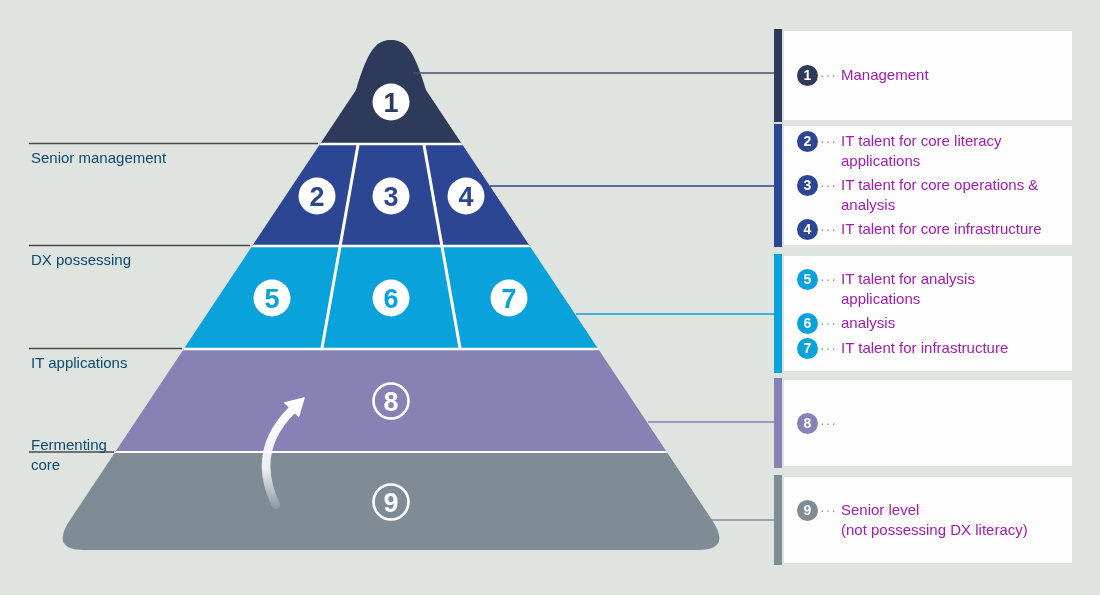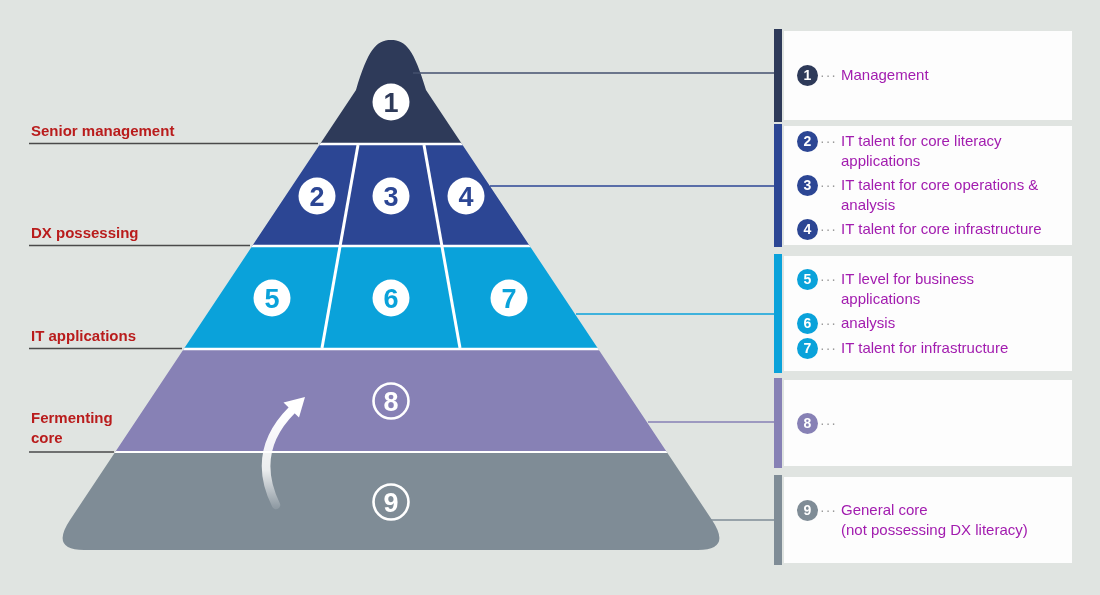--- a/index.html
+++ b/index.html
@@ -4,21 +4,21 @@
 <style>
   html,body{margin:0;padding:0;}
   body{background:#c9cfcc;font-family:"Liberation Sans",sans-serif;}
   .stage{
     position:relative;width:1100px;height:595px;overflow:hidden;
     background:#e0e4e1;
   }
   svg{position:absolute;left:0;top:0;}
   .badge-num{font-family:"Liberation Sans",sans-serif;font-weight:bold;font-size:27px;text-anchor:middle;}
   .side-label{
-    position:absolute;font-size:15px;font-weight:bold;color:#b91c1c;line-height:20px;
+    position:absolute;font-size:15px;font-weight:normal;color:#0c4a6e;line-height:20px;margin-top:27px;
   }
   .legend-bar{position:absolute;left:774px;width:8px;}
   .bar-navy{background:#2e3a59}.bar-royal{background:#2c4694}.bar-cyan{background:#0aa2da}
   .bar-purple{background:#8781b5}.bar-gray{background:#7f8c96}
   .legend-box{
     position:absolute;left:784px;width:288px;background:#fdfdfd;
     display:flex;flex-direction:column;justify-content:center;
     padding:6px 6px 6px 13px;box-sizing:border-box;
   }
   .legend-item{display:flex;align-items:flex-start;margin:2px 0;}
@@ -149,21 +149,21 @@
       </div>
     </div>
   </div>
 
   <div class="legend-bar bar-cyan" style="top:254px;height:119px;"></div>
   <div class="legend-box" style="top:256px;height:115px;">
     <div class="legend-item">
       <span class="legend-badge b-cyan">5</span>
       <span class="legend-dots">···</span>
       <div class="legend-text">
-        <div>IT level for business</div>
+        <div>IT talent for analysis</div>
         <div>applications</div>
       </div>
     </div>
     <div class="legend-item">
       <span class="legend-badge b-cyan">6</span>
       <span class="legend-dots">···</span>
       <div class="legend-text">
         <div>analysis</div>
       </div>
     </div>
@@ -183,19 +183,19 @@
       <span class="legend-dots">···</span>
     </div>
   </div>
 
   <div class="legend-bar bar-gray" style="top:475px;height:90px;"></div>
   <div class="legend-box" style="top:477px;height:86px;">
     <div class="legend-item">
       <span class="legend-badge b-gray">9</span>
       <span class="legend-dots">···</span>
       <div class="legend-text">
-        <div>General core</div>
+        <div>Senior level</div>
         <div>(not possessing DX literacy)</div>
       </div>
     </div>
   </div>
 
 </div>
 
 </body></html>

